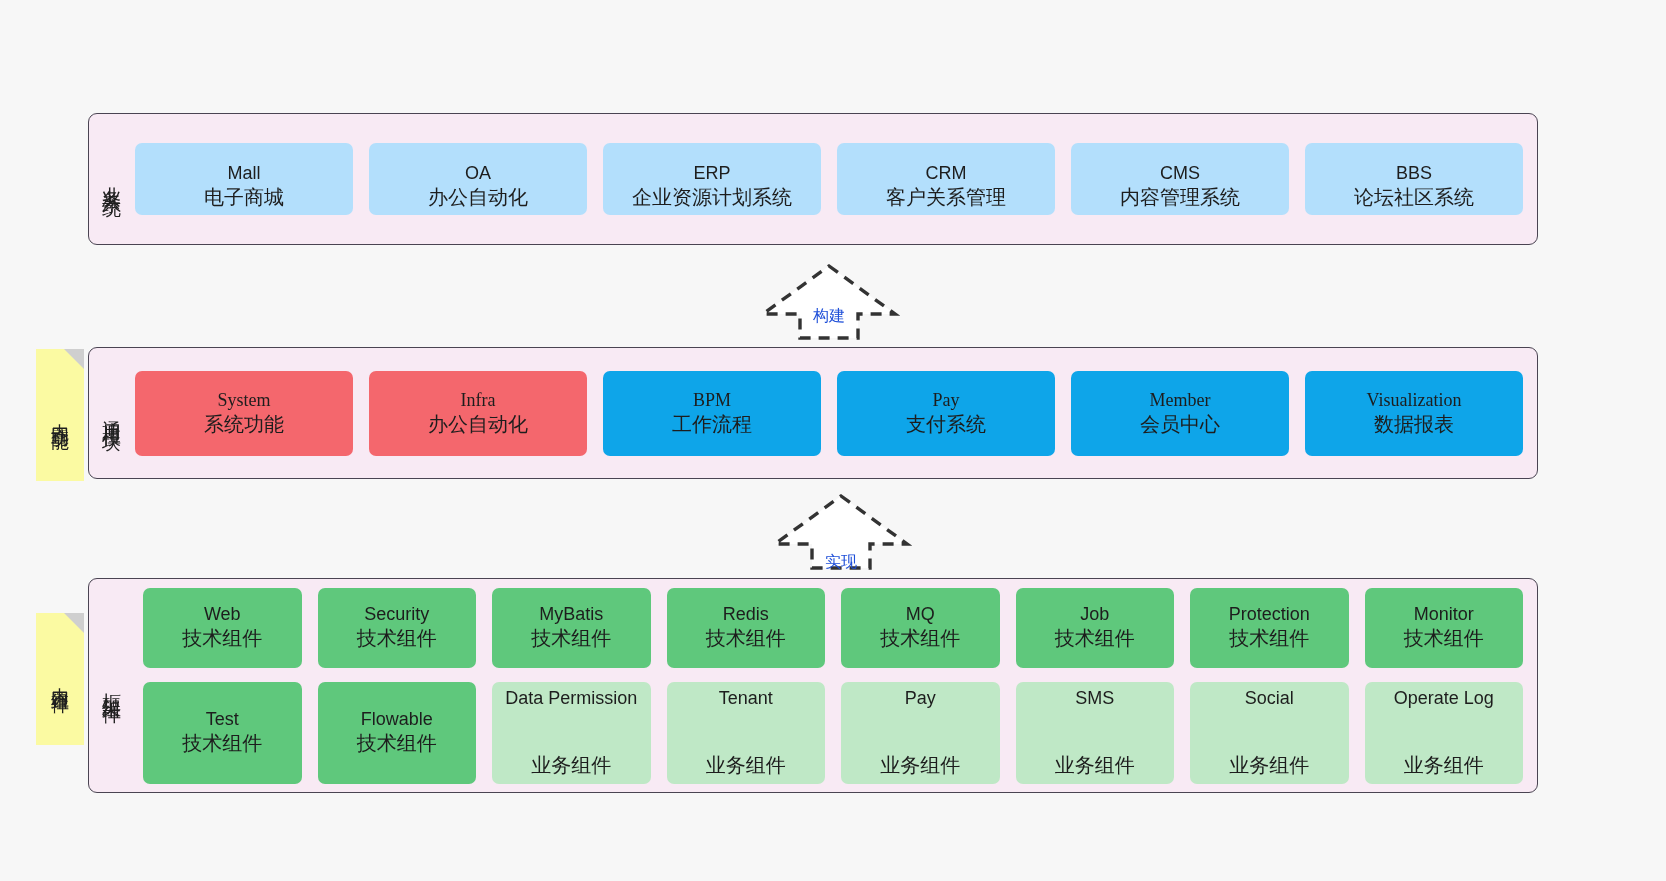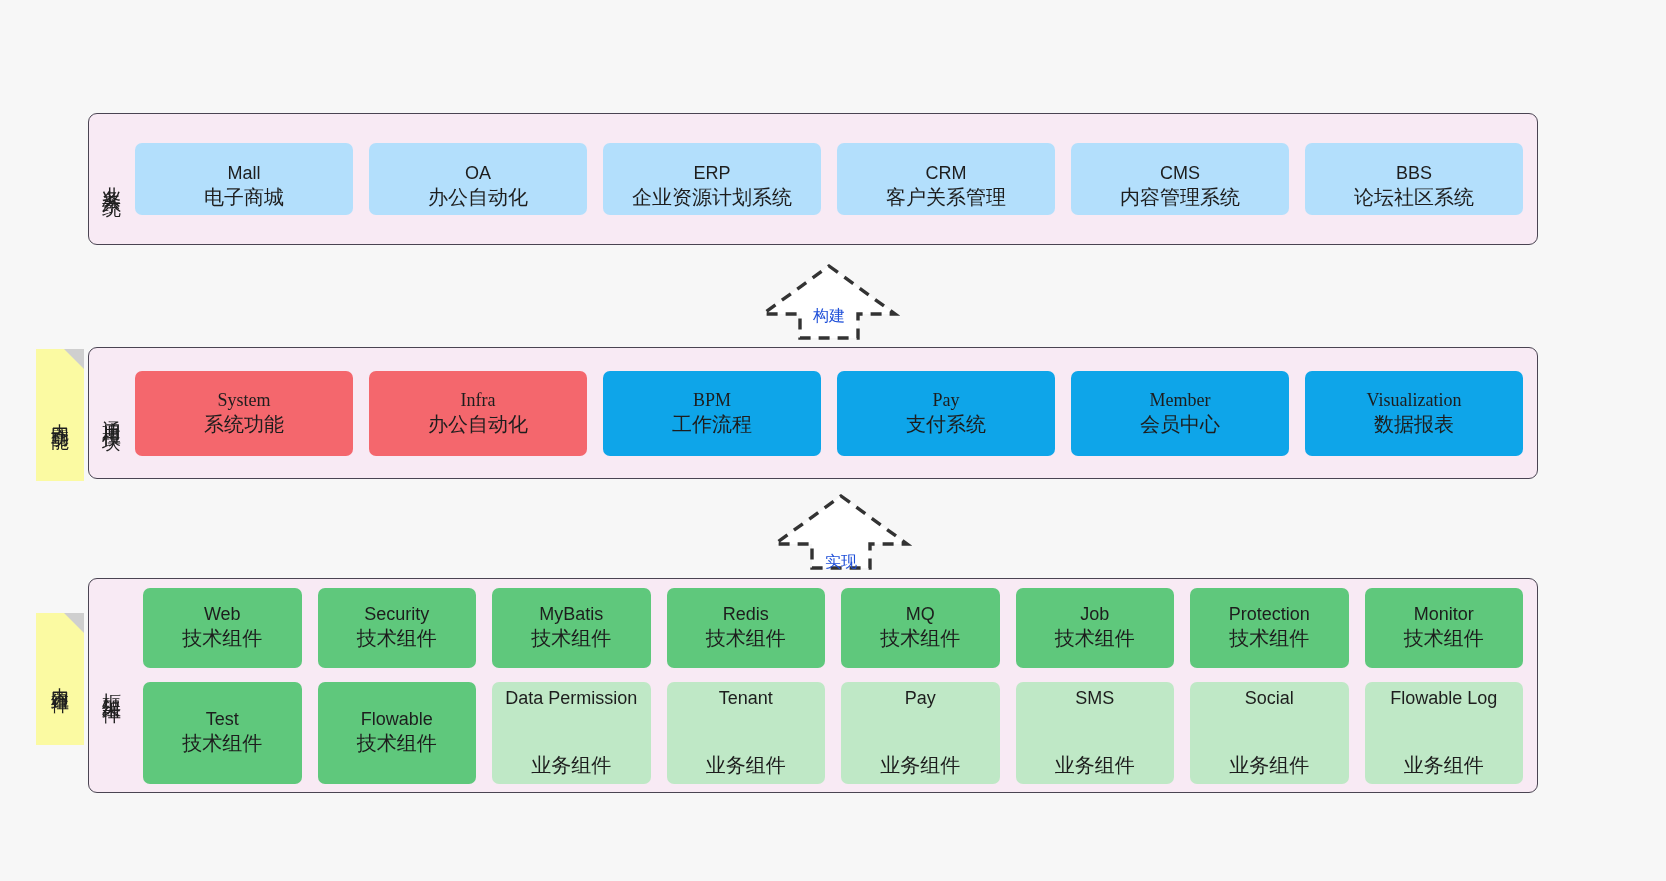--- a/index.html
+++ b/index.html
@@ -263,21 +263,21 @@
         </div>
         <div class="box lightgreen">
           <span class="en">SMS</span>
           <span class="cn">业务组件</span>
         </div>
         <div class="box lightgreen">
           <span class="en">Social</span>
           <span class="cn">业务组件</span>
         </div>
         <div class="box lightgreen">
-          <span class="en">Flowable Log</span>
+          <span class="en">Operate Log</span>
           <span class="cn">业务组件</span>
         </div>
       </div>
 
     </div>
   </div>
 
 </div>
 
 </body></html>

